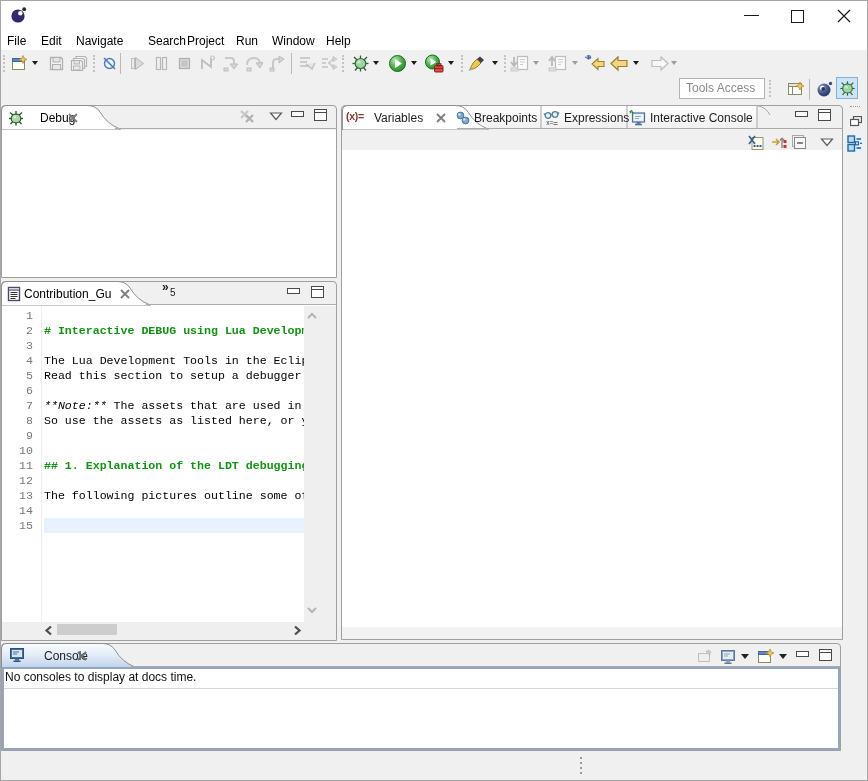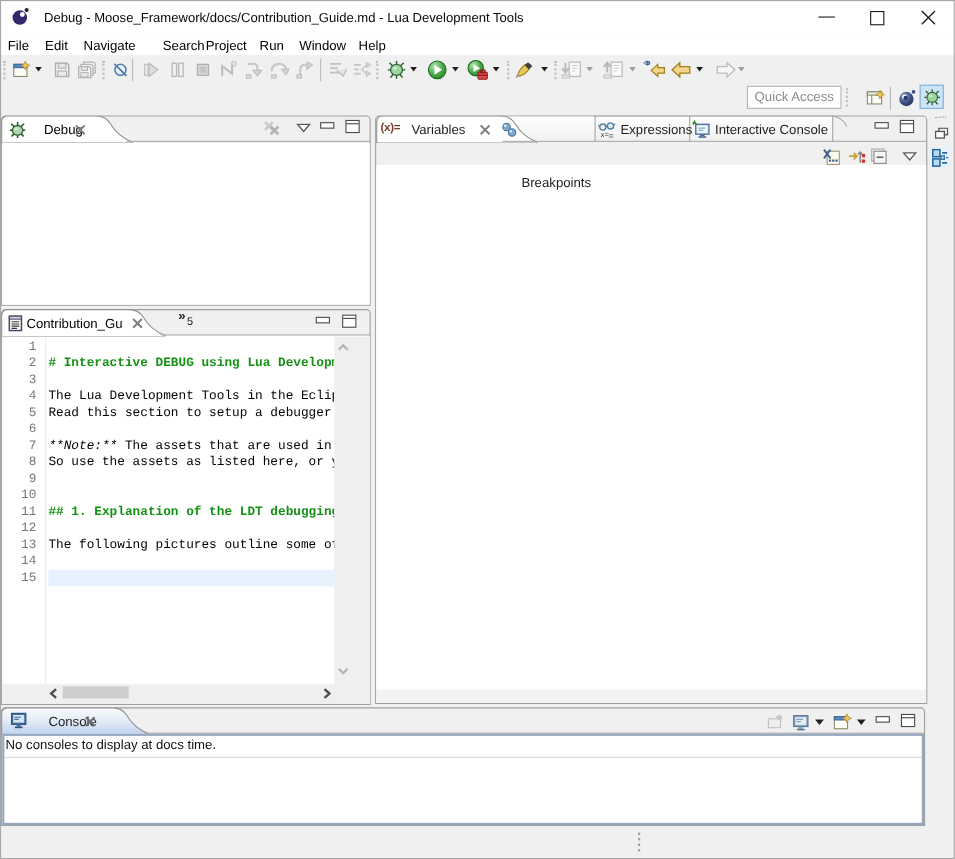--- a/index.html
+++ b/index.html
@@ -26,21 +26,20 @@
 <div id="win">
 
 <div class="abs" style="left:0;top:0;width:868px;height:31px;background:#ffffff;border-top:1px solid #999;box-sizing:border-box;"></div>
 <div class="abs" id="ldticon" style="left:9px;top:6px;">
 <svg width="19" height="19" viewBox="0 0 19 19">
   <circle cx="9" cy="10" r="6.6" fill="#34276b"></circle>
   <circle cx="11.3" cy="7.2" r="2.2" fill="#ffffff"></circle>
   <circle cx="15.2" cy="3.2" r="1.9" fill="#262626"></circle>
 </svg>
 </div>
-<div class="abs" style="left:40px;top:9px;font-size:11.9px;color:#070707;">Debug - Moose_Framework/docs/Contribution_Guide.md - Lua Development Tools</div>
 
 <div class="abs" style="left:744px;top:15px;width:15px;height:1px;background:#1b1b1b;"></div>
 <div class="abs" style="left:791px;top:10px;width:11px;height:11px;border:1px solid #1b1b1b;"></div>
 <div class="abs" style="left:837px;top:9px;">
   <svg width="14" height="14" viewBox="0 0 14 14">
         <path d="M1,1 L13,13 M13,1 L1,13" stroke="#1b1b1b" stroke-width="1.2"></path>
       </svg>
 </div>
 
 <div class="abs" style="left:0;top:31px;width:868px;height:19px;background:#ffffff;"></div>
@@ -254,21 +253,21 @@
 <div class="abs darr" style="left:633px;top:61px;"></div>
 
 <div class="abs" style="left:649px;top:55px;">
   <svg width="21" height="17" viewBox="0 0 21 17">
     <path d="M19,8.5 L12,2 L12,5.5 L3,5.5 L3,11.5 L12,11.5 L12,15 Z" fill="#f8f8f8" stroke="#bdbdbd" stroke-width="1.2"></path>
   </svg>
 </div>
 <div class="abs darr2" style="left:671px;top:61px;"></div>
 
 <div class="abs" style="left:679px;top:78px;width:84px;height:19px;border:1px solid #b2b2b2;background:#fff;"></div>
-<div class="abs" style="left:686px;top:81px;font-size:12px;color:#8a8a8a;">Quick Access</div>
+<div class="abs" style="left:686px;top:81px;font-size:12px;color:#8a8a8a;">Tools Access</div>
 <div class="abs grip" style="left:769px;top:80px;"></div>
 
 <div class="abs" style="left:787px;top:81px;">
   <svg width="18" height="17" viewBox="0 0 18 17">
     <rect x="1.5" y="2.5" width="13" height="11" fill="#fefef8" stroke="#8a8a6a" stroke-width="1"></rect>
     <rect x="1.5" y="2.5" width="13" height="3" fill="#e8e8da" stroke="#8a8a6a" stroke-width="1"></rect>
     <line x1="5.5" y1="5.5" x2="5.5" y2="13.5" stroke="#8a8a6a" stroke-width="1"></line>
     <path d="M13,1 L14.2,3.8 L17,5 L14.2,6.2 L13,9 L11.8,6.2 L9,5 L11.8,3.8 Z" fill="#f0c860" stroke="#b89230" stroke-width="0.8"></path>
   </svg>
 </div>
@@ -452,21 +451,21 @@
 </div>
 
 <div class="abs" style="left:456px;top:111px;">
   <svg width="14" height="14" viewBox="0 0 14 14">
     <circle cx="4.5" cy="4.5" r="3.4" fill="#7da7cc" stroke="#49759e" stroke-width="1"></circle>
     <circle cx="3.4" cy="3.4" r="1.2" fill="#d9e6f2"></circle>
     <circle cx="9.5" cy="9.5" r="3.4" fill="#7da7cc" stroke="#49759e" stroke-width="1"></circle>
     <circle cx="8.4" cy="8.4" r="1.2" fill="#d9e6f2"></circle>
   </svg>
 </div>
-<div class="abs tabtext" style="left:474px;top:111px;margin-top:48px;">Breakpoints</div>
+<div class="abs tabtext" style="left:474px;top:111px;">Breakpoints</div>
 
 <div class="abs" style="left:543px;top:109px;">
   <svg width="17" height="17" viewBox="0 0 17 17">
     <circle cx="5" cy="6.5" r="2.8" fill="#e8f0f6" stroke="#55809c" stroke-width="1.3"></circle>
     <circle cx="12" cy="5.5" r="2.8" fill="#e8f0f6" stroke="#55809c" stroke-width="1.3"></circle>
     <path d="M7.8,6.2 Q8.8,5 9.4,5.7" fill="none" stroke="#55809c" stroke-width="1.1"></path>
     <path d="M2.3,6 L0.8,4.5 M14.8,5 L16.2,3.5" stroke="#55809c" stroke-width="1.1"></path>
     <text x="3.2" y="15.5" font-size="6.5" fill="#333" font-family="Liberation Sans">x=</text>
     <line x1="10.5" y1="13.5" x2="14.5" y2="13.5" stroke="#777" stroke-width="1"></line>
     <line x1="10.5" y1="15.5" x2="14.5" y2="15.5" stroke="#777" stroke-width="1"></line>

